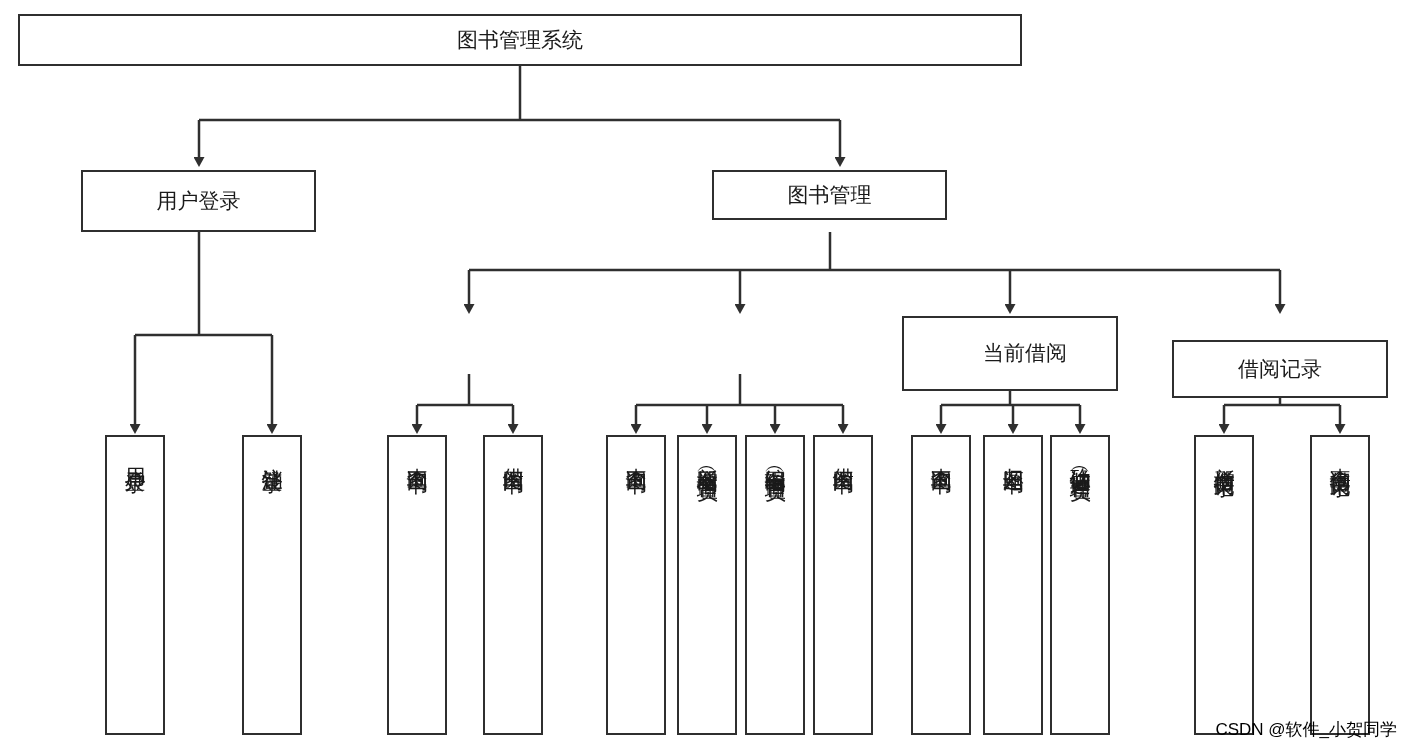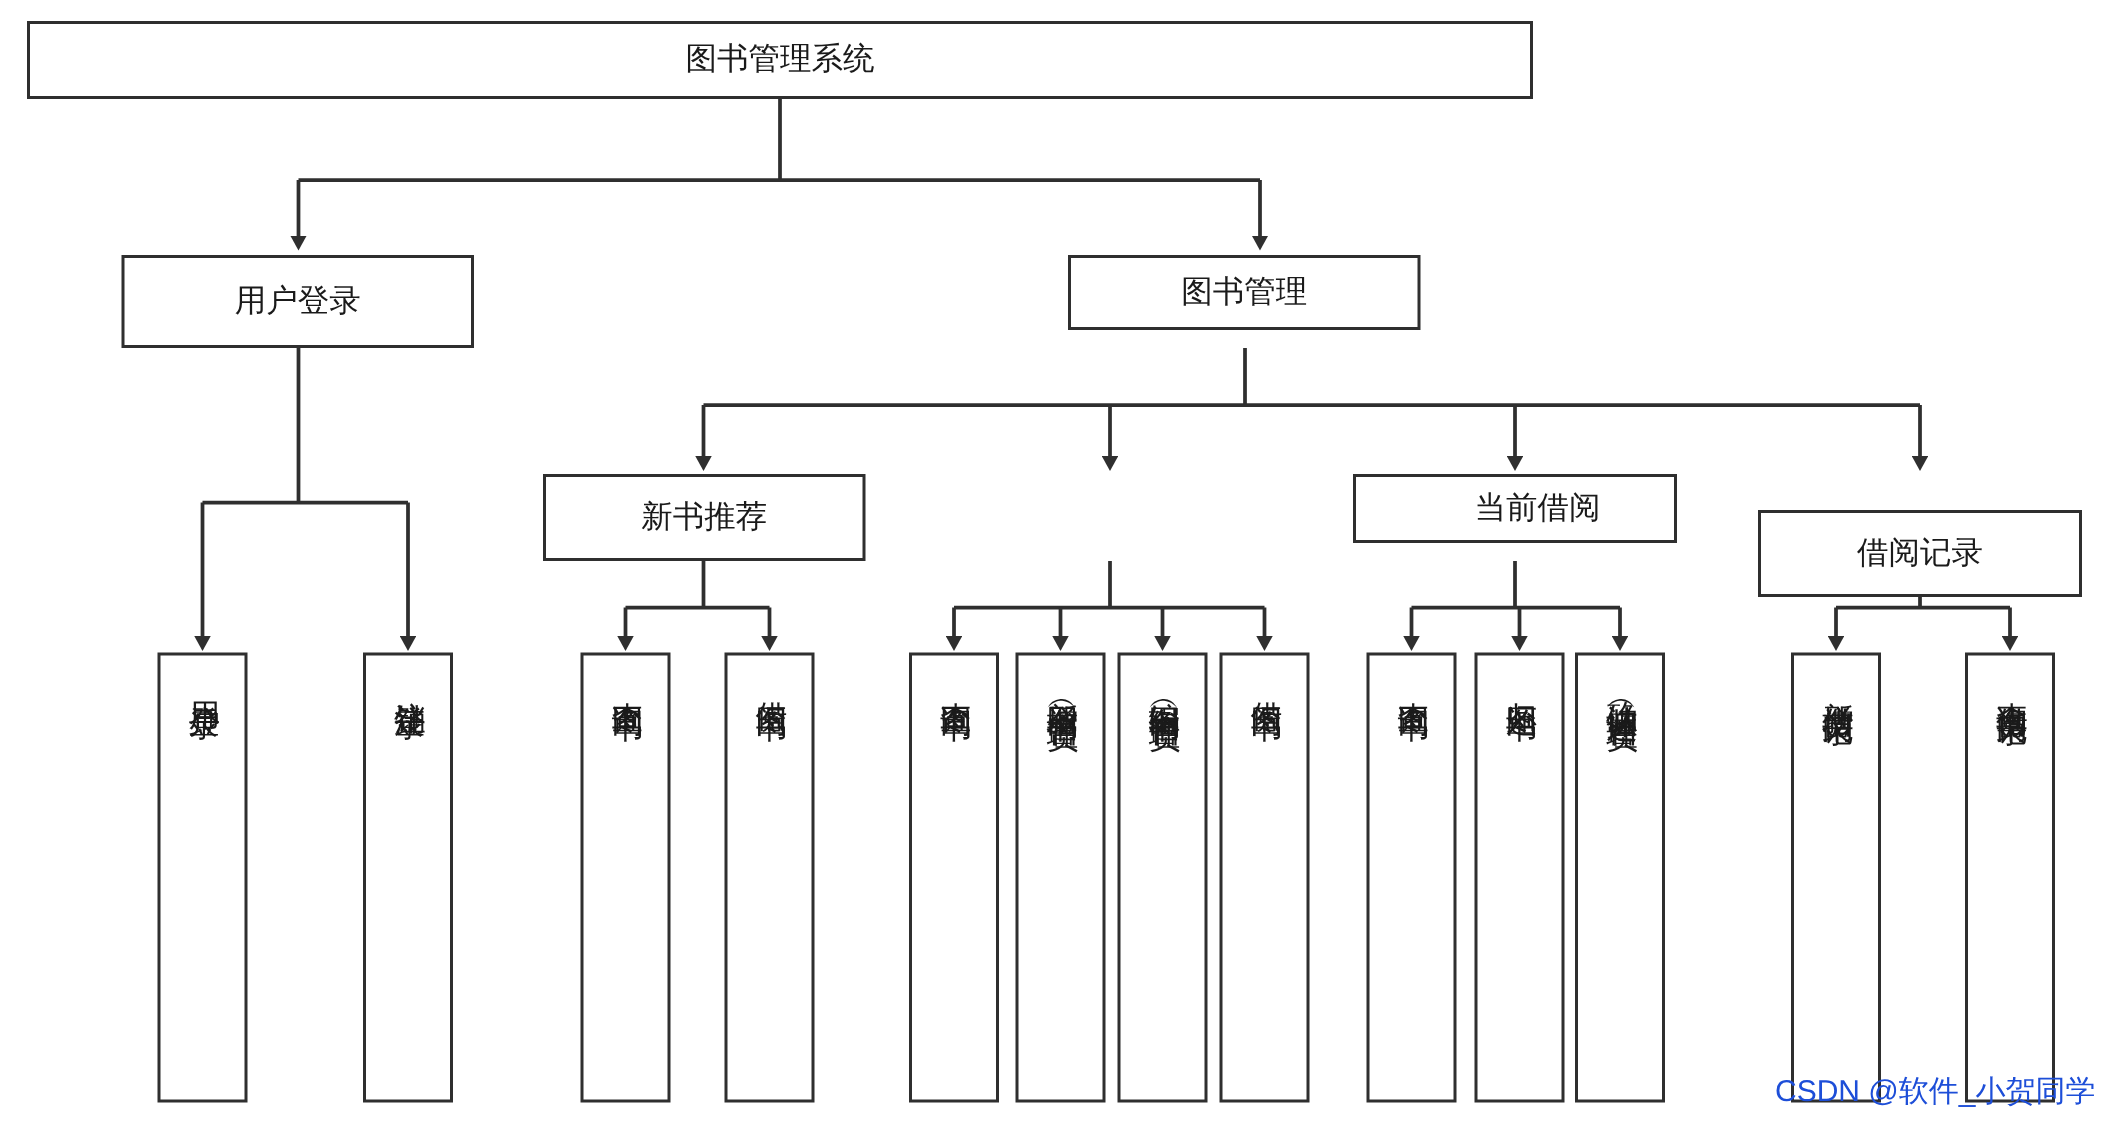--- a/index.html
+++ b/index.html
@@ -51,22 +51,22 @@
   .node.vert .label {
     writing-mode: vertical-rl;
     text-orientation: upright;
     font-size: 21px;
     letter-spacing: 2px;
   }
   #watermark {
     position: absolute;
     right: 8px;
     bottom: 6px;
-    font-size: 20px;
-    color: #1d4ed8;
+    font-size: 17px;
+    color: #000000;
     z-index: 3;
     white-space: pre;
   }
 </style>
 </head>
 <body>
 
 <div id="canvas">
 
   <svg id="wires" viewBox="0 0 1405 747" xmlns="http://www.w3.org/2000/svg">
@@ -123,24 +123,21 @@
     <span class="label">图书管理系统</span>
   </div>
 
   <div class="node horiz" style="left:81px; top:170px; width:235px; height:62px;">
     <span class="label">用户登录</span>
   </div>
   <div class="node horiz" style="left:712px; top:170px; width:235px; height:50px;">
     <span class="label">图书管理</span>
   </div>
 
-  <div class="node horiz" style="left:362px; top:316px; width:215px; height:58px;">
-    <span class="label">新书推荐</span>
-  </div>
-  <div class="node horiz" style="left:902px; top:316px; width:216px; height:46px;padding-left:30px;">
+  <div class="node horiz" style="left:902px; top:316px; width:216px; height:75px;padding-left:30px;">
     <span class="label">当前借阅</span>
   </div>
   <div class="node horiz" style="left:1172px; top:316px; width:216px; height:58px;margin-top:24px;">
     <span class="label">借阅记录</span>
   </div>
 
   <div class="node vert" style="left:105px; top:435px; width:60px; height:300px;">
     <span class="label">用户登录</span>
   </div>
   <div class="node vert" style="left:242px; top:435px; width:60px; height:300px;">

